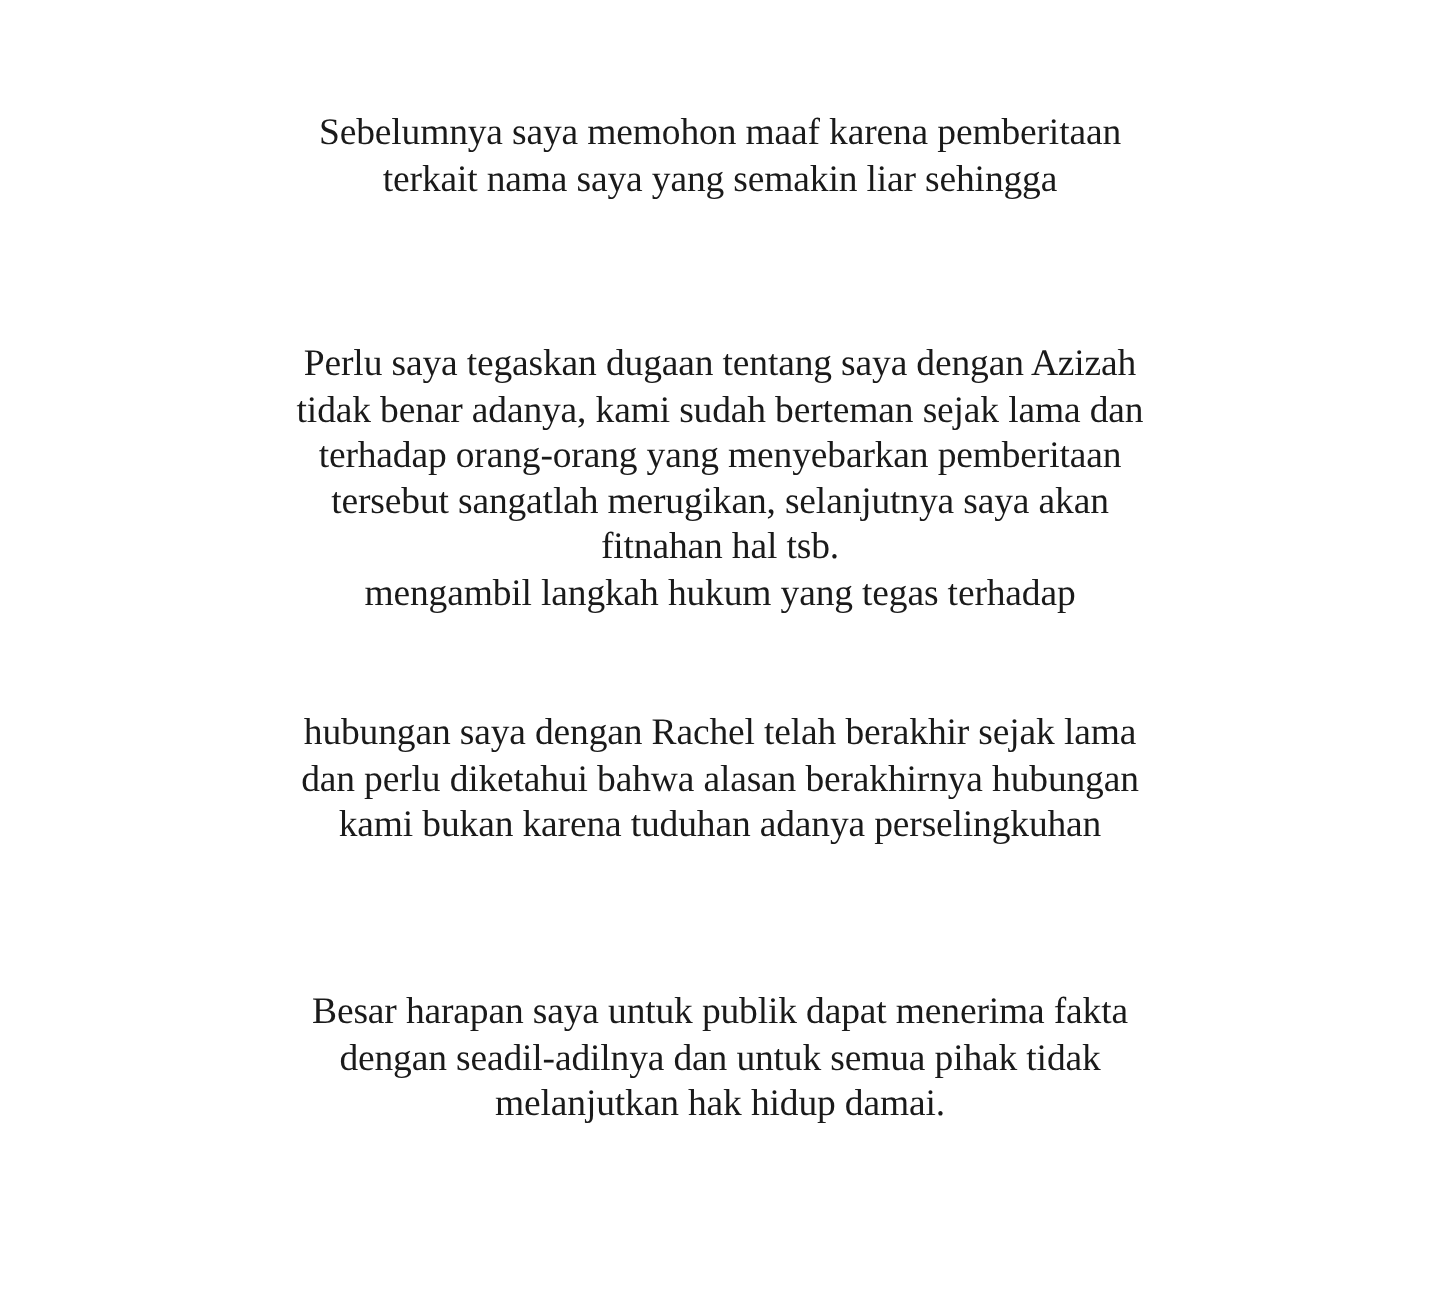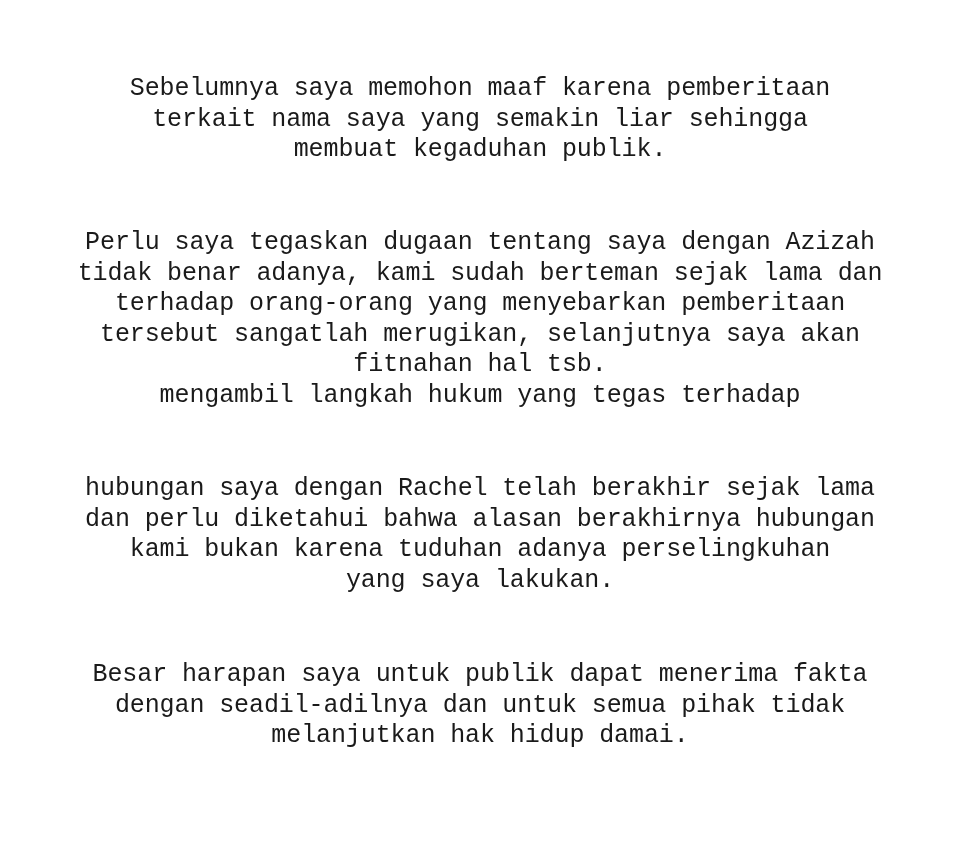--- a/index.html
+++ b/index.html
@@ -22,56 +22,53 @@
       width: 960px;
     }
     .para {
       position: absolute;
       left: 0;
       width: 960px;
       text-align: center;
       font-size: 25px;
       line-height: 30.5px;
       letter-spacing: -0.1px;
-      font-family: Liberation Mono, monospace;
     }
     .line {
       display: block;
       white-space: nowrap;
     }
     #p1 { top: 74px; }
     #p2 { top: 228px; }
     #p3 { top: 474px; }
     #p4 { top: 660px; }
   </style>
 </head>
 <body>
 
 <div class="statement">
 
   <p class="para" id="p1" style="margin:0">
     <span class="line">Sebelumnya saya memohon maaf karena pemberitaan</span>
     <span class="line">terkait nama saya yang semakin liar sehingga</span>
-    <span class="line">membuat kegaduhan publik.</span>
   </p>
 
   <p class="para" id="p2" style="margin:0">
     <span class="line">Perlu saya tegaskan dugaan tentang saya dengan Azizah</span>
     <span class="line">tidak benar adanya, kami sudah berteman sejak lama dan</span>
     <span class="line">terhadap orang-orang yang menyebarkan pemberitaan</span>
     <span class="line">tersebut sangatlah merugikan, selanjutnya saya akan</span>
     <span class="line">fitnahan hal tsb.</span>
     <span class="line">mengambil langkah hukum yang tegas terhadap</span>
   </p>
 
   <p class="para" id="p3" style="margin:0">
     <span class="line">hubungan saya dengan Rachel telah berakhir sejak lama</span>
     <span class="line">dan perlu diketahui bahwa alasan berakhirnya hubungan</span>
     <span class="line">kami bukan karena tuduhan adanya perselingkuhan</span>
-    <span class="line">yang saya lakukan.</span>
   </p>
 
   <p class="para" id="p4" style="margin:0">
     <span class="line">Besar harapan saya untuk publik dapat menerima fakta</span>
     <span class="line">dengan seadil-adilnya dan untuk semua pihak tidak</span>
     <span class="line">melanjutkan hak hidup damai.</span>
   </p>
 
 </div>
 

